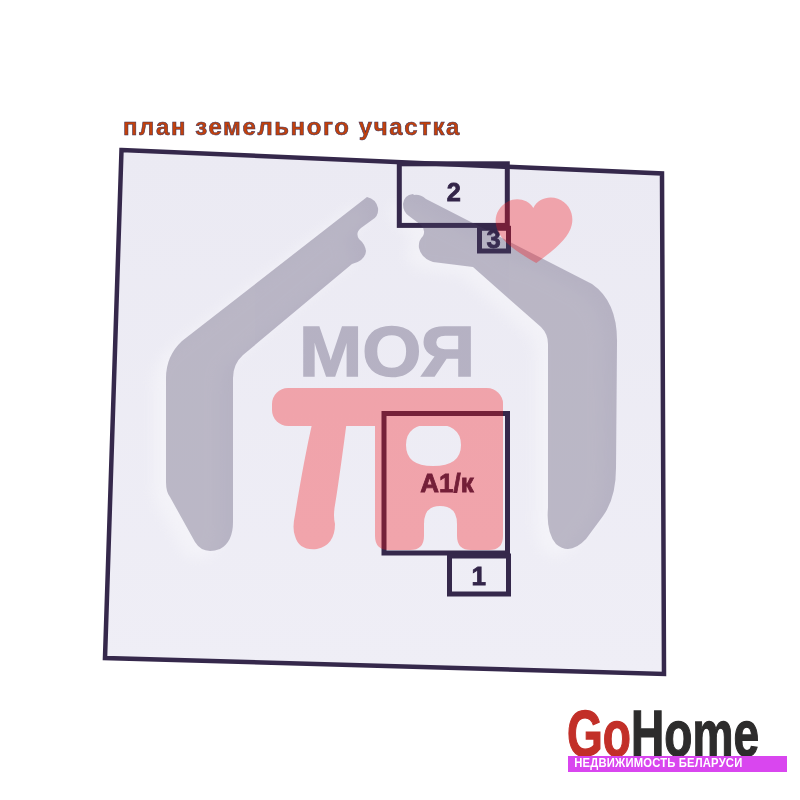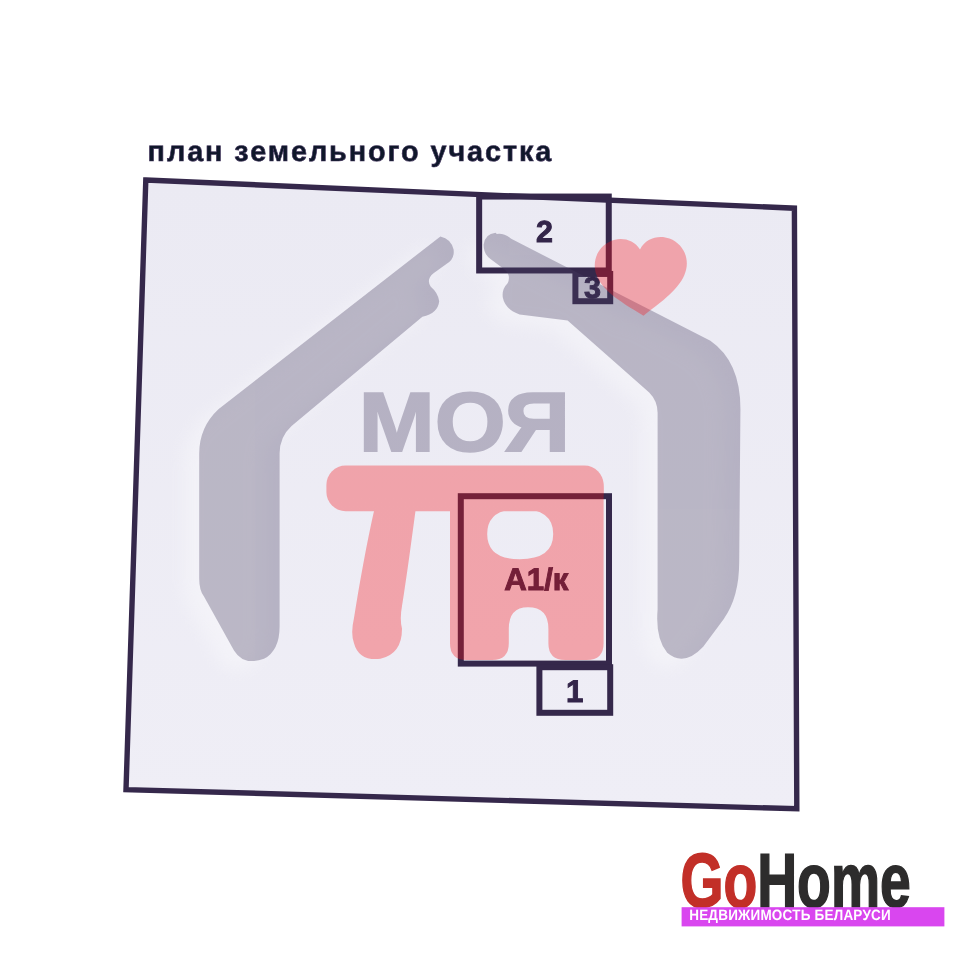--- a/index.html
+++ b/index.html
@@ -2,21 +2,21 @@
 <html><head>
 <meta charset="utf-8">
 <style>
   html,body{margin:0;padding:0;background:#ffffff;width:800px;height:800px;overflow:hidden;}
   body{font-family:"Liberation Sans", sans-serif;position:relative;}
   .abs{position:absolute;}
 </style>
 </head>
 <body>
 
-<div class="abs" style="left:123px;top:112.7px;font-size:24px;font-weight:bold;color:#0f172a;letter-spacing:1.6px;-webkit-text-stroke:0.55px #3e3158;white-space:nowrap;">план земельного участка</div>
+<div class="abs" style="left:123px;top:112.7px;font-size:24px;font-weight:bold;color:#c2410c;letter-spacing:1.6px;-webkit-text-stroke:0.55px #3e3158;white-space:nowrap;">план земельного участка</div>
 
 <svg class="abs" style="left:0;top:0;" width="800" height="800" viewBox="0 0 800 800">
   <defs>
     <filter id="blurW" x="-40%" y="-40%" width="180%" height="180%">
       <feGaussianBlur stdDeviation="7"></feGaussianBlur>
     </filter>
     <linearGradient id="plotg" x1="0" y1="0" x2="0" y2="1">
       <stop offset="0" stop-color="#EBEAF3"></stop>
       <stop offset="1" stop-color="#EFEEF6"></stop>
     </linearGradient>

